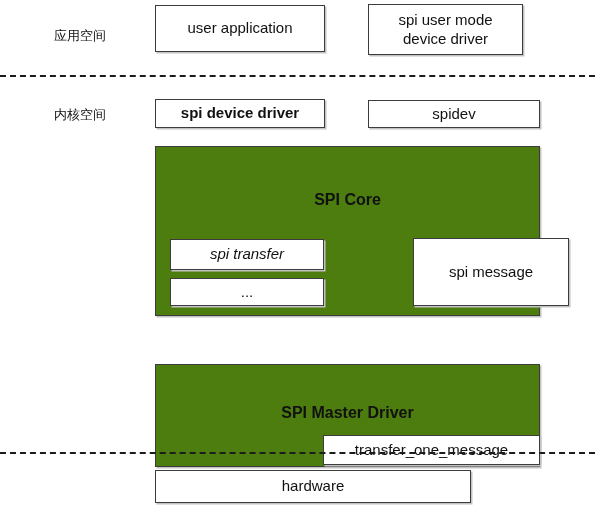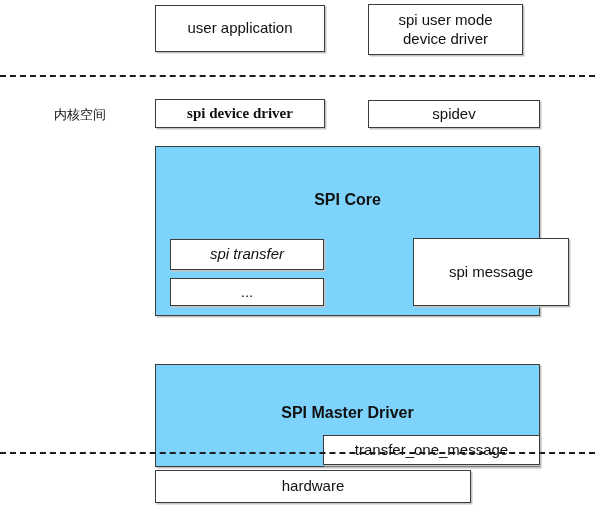--- a/index.html
+++ b/index.html
@@ -26,27 +26,26 @@
     align-items: center;
     justify-content: center;
     text-align: center;
     color: #111111;
     font-size: 15px;
     line-height: 1.25;
     box-shadow: 1.5px 1.5px 0 0 #c3c3c3;
   }
   .box.bold {
     font-weight: bold;
-    font-family: Liberation Serif, serif;
   }
   .container-box {
     position: absolute;
     box-sizing: border-box;
     border: 1px solid #3c3c3c;
-    background: #7dd3fc;
+    background: #4d7c0f;
     box-shadow: 1.5px 1.5px 0 0 #c3c3c3;
   }
   .container-title {
     position: absolute;
     left: 0;
     right: 0;
     text-align: center;
     font-weight: bold;
     font-size: 16px;
     color: #111111;
@@ -62,20 +61,21 @@
     position: absolute;
     height: 0;
     border-top: 2px dashed #1c1c1c;
   }
 </style>
 </head>
 <body>
 
 <div id="diagram">
 
+  <div class="zone-label" style="left:30px; top:27px; width:100px;">应用空间</div>
 
   <div class="box" style="left:155px; top:5px; width:170px; height:47px;">user application</div>
 
   <div class="box" style="left:368px; top:4px; width:155px; height:51px; white-space:pre-line;">spi user mode
 device driver</div>
 
   <div class="divider" style="left:0px; top:75px; width:595px;"></div>
 
   <div class="zone-label" style="left:30px; top:106px; width:100px;">内核空间</div>
 

